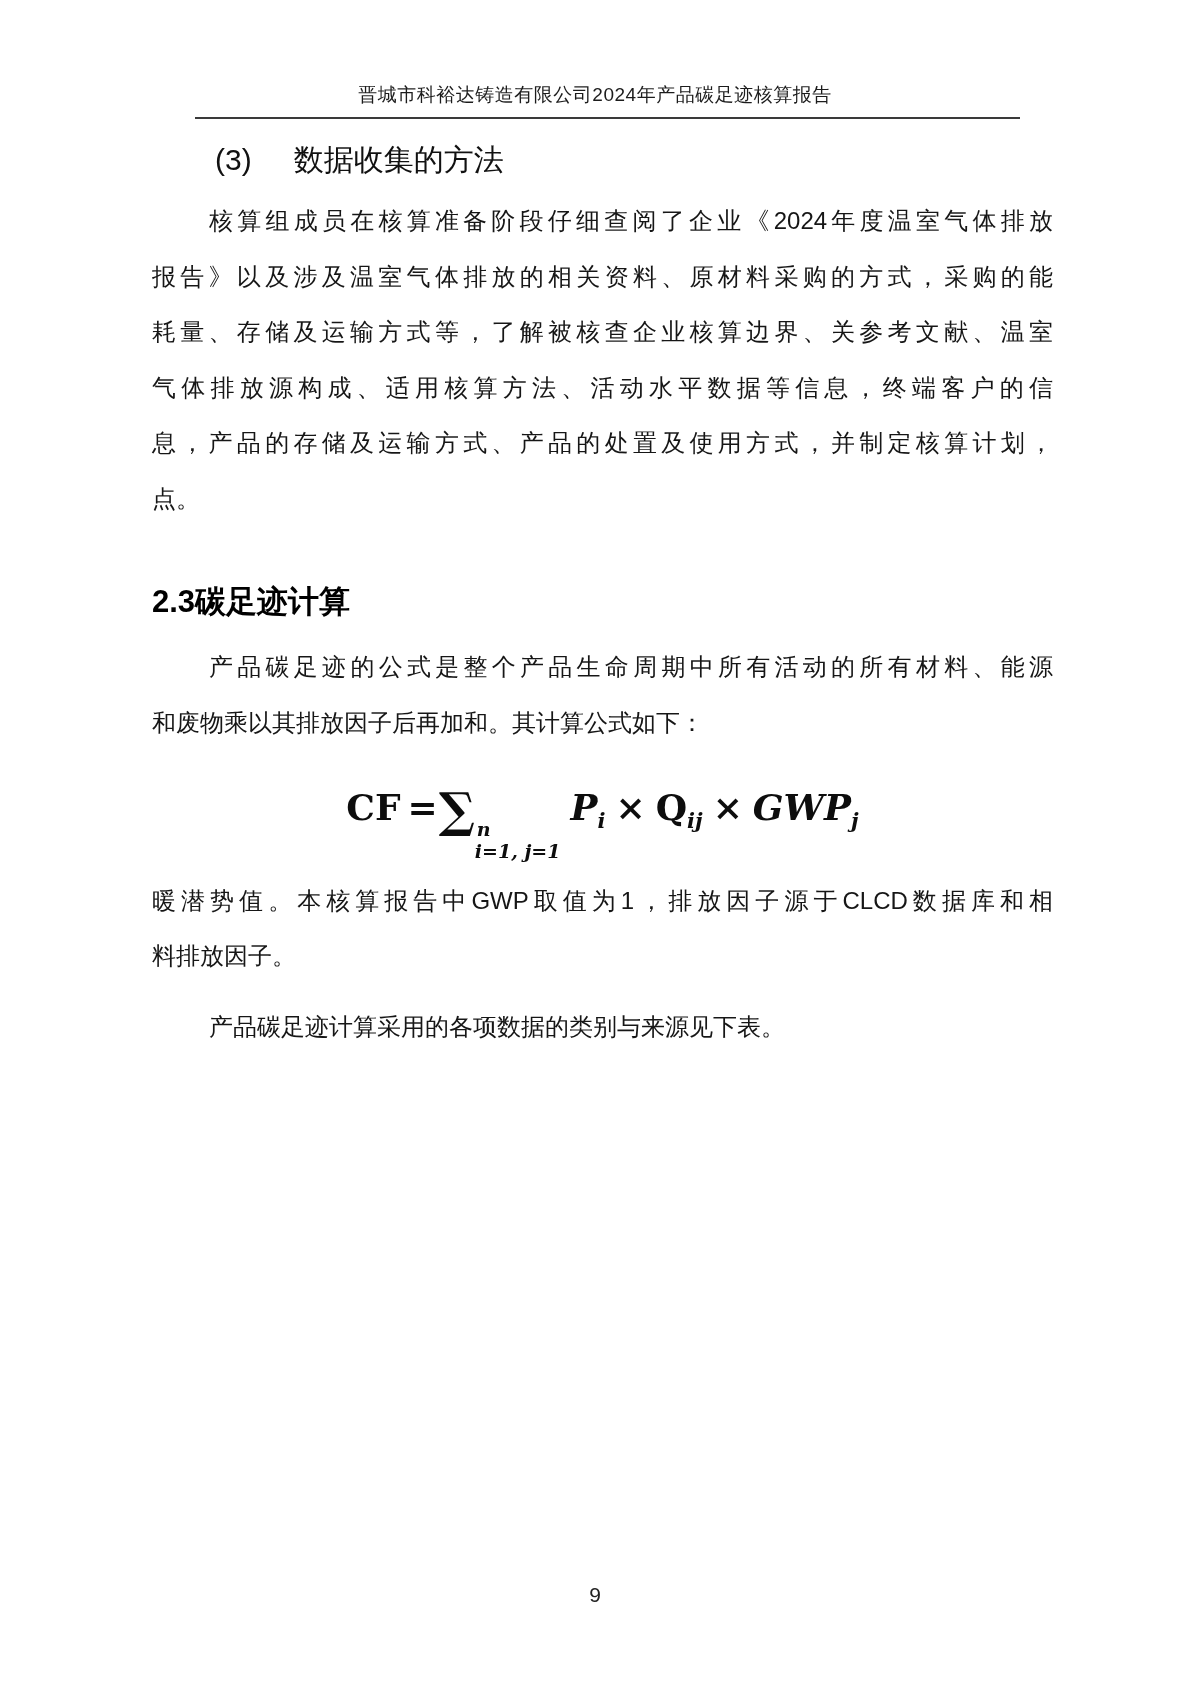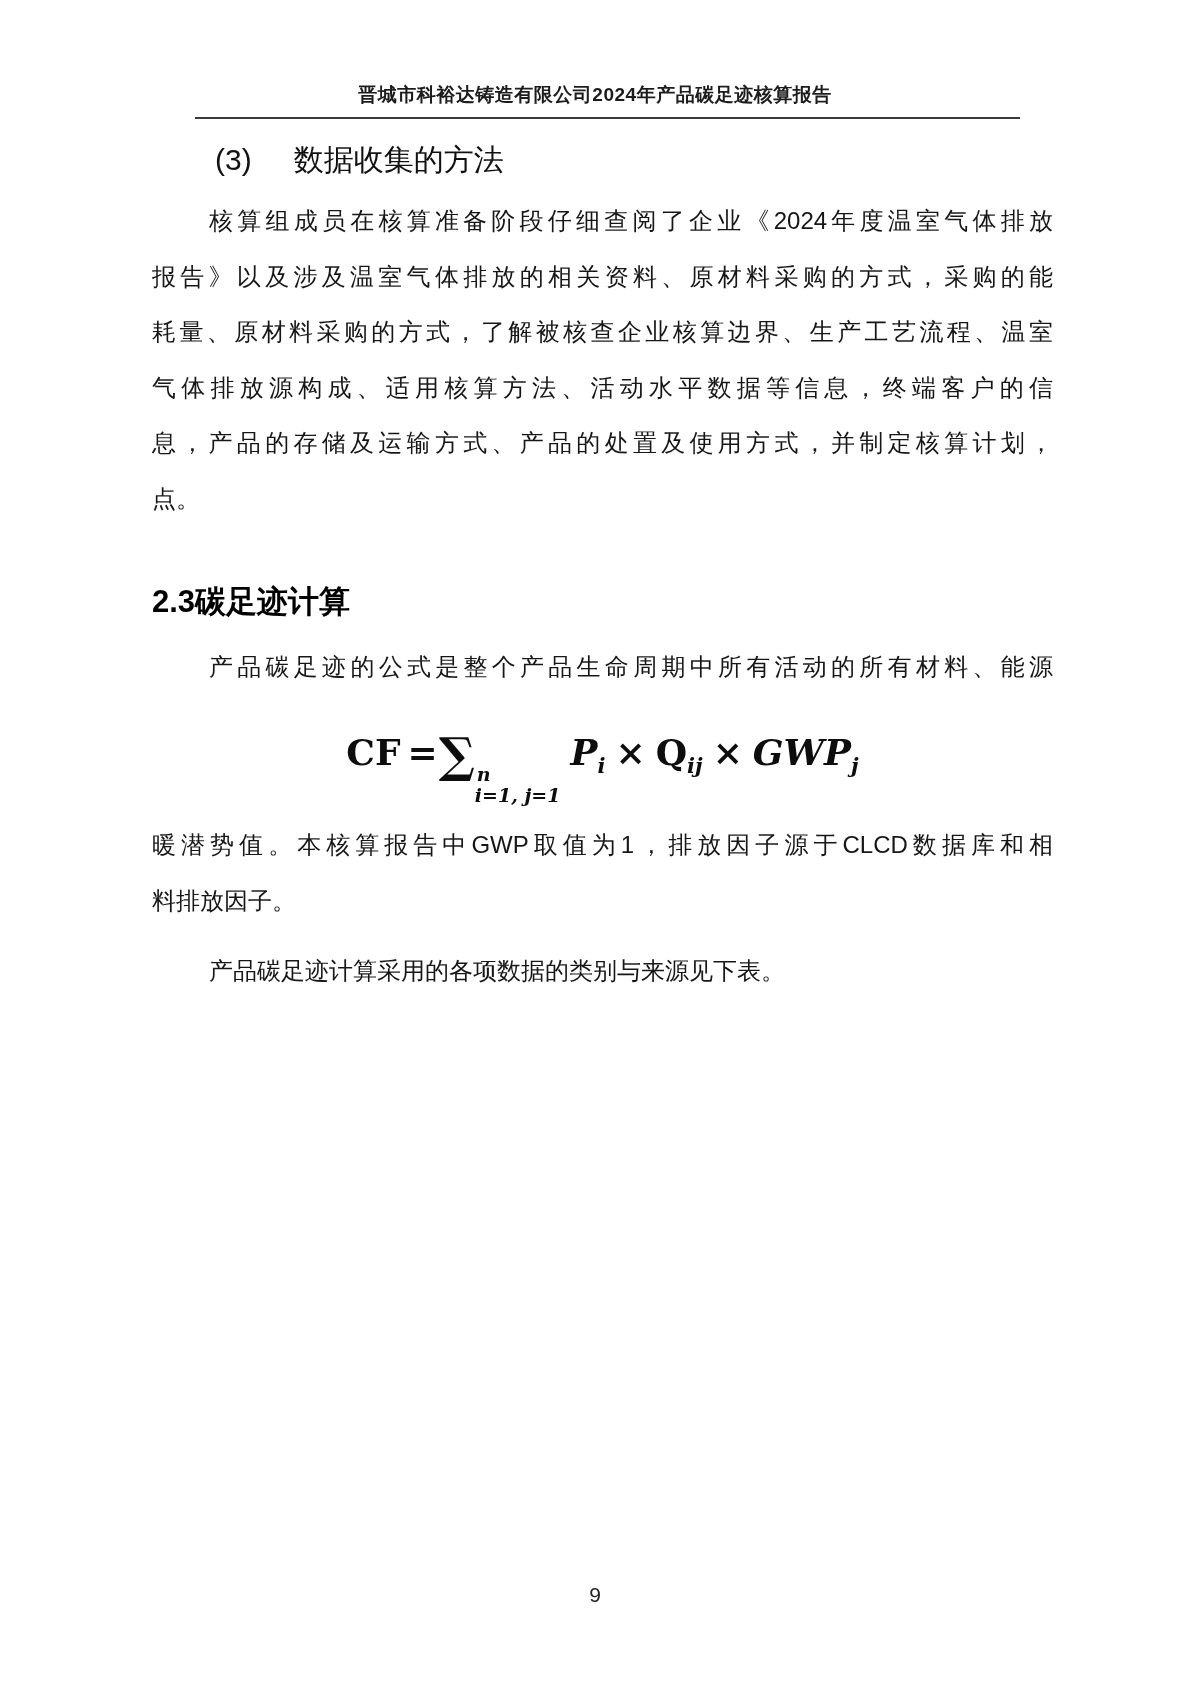--- a/index.html
+++ b/index.html
@@ -11,21 +11,21 @@
     background: #ffffff;
     font-family: "Liberation Sans", "DejaVu Sans", sans-serif;
     color: #161616;
     overflow: hidden;
   }
   
   .header-title {
     padding-top: 82px;
     text-align: center;
     font-size: 19px;
-    font-weight: bold;
+    font-weight: normal;
     color: #1c1c1c;
     letter-spacing: 0.5px;
   }
   .header-rule {
     margin-left: 195px;
     width: 825px;
     height: 0;
     border-top: 2px solid #3a3a3a;
     margin-top: 9px;
   }
@@ -126,30 +126,31 @@
 
   <div class="content">
 
     <div class="sec-heading">
       <span class="sec-num">(3)</span><span class="sec-title">数据收集的方法</span>
     </div>
 
     <div class="para p1">
       <div class="line jline indent">核算组成员在核算准备阶段仔细查阅了企业《2024年度温室气体排放</div>
       <div class="line jline">报告》以及涉及温室气体排放的相关资料、原材料采购的方式，采购的能</div>
-      <div class="line jline">耗量、原材料采购的方式，了解被核查企业核算边界、生产工艺流程、温室</div>
+      <div class="line jline">耗量、存储及运输方式等，了解被核查企业核算边界、关参考文献、温室</div>
       <div class="line jline">气体排放源构成、适用核算方法、活动水平数据等信息，终端客户的信</div>
       <div class="line jline">息，产品的存储及运输方式、产品的处置及使用方式，并制定核算计划，</div>
       <div class="line">点。</div>
     </div>
 
     <h2 class="h23">2.3碳足迹计算</h2>
 
     <div class="para p2">
       <div class="line jline indent">产品碳足迹的公式是整个产品生命周期中所有活动的所有材料、能源</div>
+      <div class="line">和废物乘以其排放因子后再加和。其计算公式如下：</div>
     </div>
 
     <div class="formula">
       <span class="f-cf">CF</span><span class="f-eq">=</span><span class="f-sum">∑</span><span class="f-limits">
           <span class="f-sup">n</span>
           <span class="f-sub">i=1,  j=1</span>
         </span><span class="f-term"><span class="f-var">P</span><span class="f-ssub">i</span></span><span class="f-times">×</span><span class="f-term"><span>Q</span><span class="f-ssub">ij</span></span><span class="f-times">×</span><span class="f-term"><span class="f-var">GWP</span><span class="f-ssub">j</span></span>
     </div>
 
     <div class="para p3">

